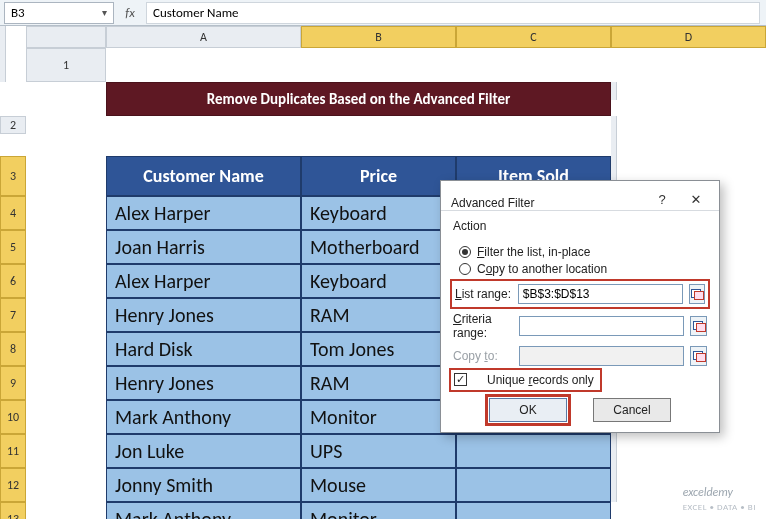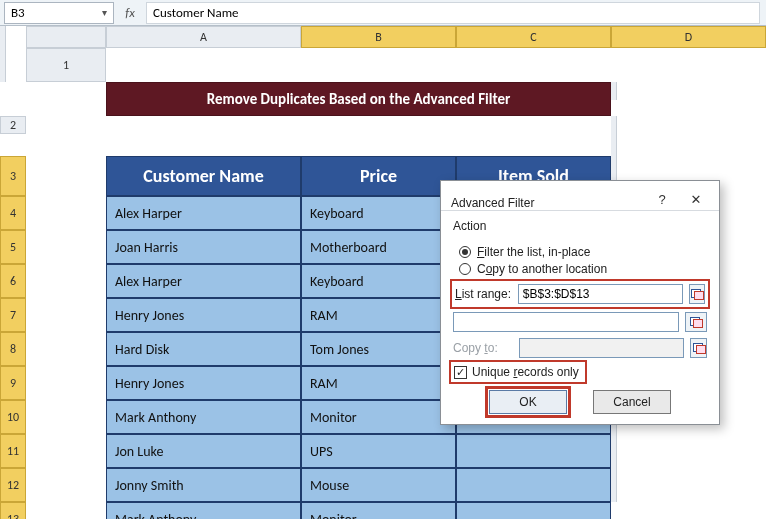--- a/index.html
+++ b/index.html
@@ -24,21 +24,21 @@
   .rowhdr.sel { background:#f2cf60; border-color:#caa637; }
   .cell { height:34px; border:1px solid transparent; }
   .blank { background:#fff; }
 
   
   .row1-span { grid-column:3 / span 3; height:34px; display:flex; align-items:center; justify-content:center; background:#5e1823; color:#fff; font-weight:600; font-size:15px; border:1px solid #4a121b; }
   .row2-blank { height:18px !important; }
 
   
   .thdrcell { height:40px; background:#2f5597; color:#fff; font-weight:700; font-size:18px; display:flex; align-items:center; justify-content:center; border:1px solid #1f3b6b; }
-  .tcell { height:34px; background:#9bc2e6; border:1px solid #1f3b6b; display:flex; align-items:center; padding:0 8px; font-size:14px; color:#111; }
+  .tcell { height:34px; background:#9bc2e6; border:1px solid #1f3b6b; display:flex; align-items:center; padding:0 8px; font-size:20px; color:#111; }
   .tcell.price { justify-content:space-between; }
   .tcell .cur { width:12px; }
   .tcell .num { text-align:right; flex:1; }
   .row-h-data { height:34px; }
 
   
   .rowhdr.r3, .thdrcell { height:40px; }
 
   
   .dialog { position:absolute; left:440px; top:180px; width:280px; background:#fff; border:1px solid #8a8f95; box-shadow:4px 4px 10px rgba(0,0,0,0.25); font-family:"Segoe UI", Tahoma, sans-serif; font-size:12px; color:#222; }
@@ -56,21 +56,21 @@
   .fld-row.hl { outline:2px solid #c0392b; outline-offset:1px; padding:2px; }
   .fld-row .lbl { width:80px; }
   .fld-row .lbl.disabled { color:#9aa0a6; }
   .fld-row .inp { flex:1; height:20px; border:1px solid #7a99b8; background:#fff; padding:0 4px; font-size:12px; font-family:inherit; }
   .fld-row .inp.disabled { background:#f1f1f1; color:#9aa0a6; }
   .fld-row .refbtn { width:22px; height:20px; border:1px solid #7a99b8; background:#eef3f7; display:flex; align-items:center; justify-content:center; font-size:10px; }
   .fld-row .refbtn .sq { position:relative; width:12px; height:10px; }
   .fld-row .refbtn .sq::before { content:""; position:absolute; left:0; top:0; width:8px; height:7px; border:1px solid #2f5597; background:#fff; }
   .fld-row .refbtn .sq::after { content:""; position:absolute; left:3px; top:2px; width:8px; height:7px; border:1px solid #c0392b; background:#fde; }
 
-  .chk-row { display:flex; align-items:flex-end; gap:5px; margin:2px 0 10px 0; }
+  .chk-row { display:flex; align-items:flex-start; gap:20px; margin:2px 0 10px 0; }
   .chk-row.hl { outline:2px solid #c0392b; outline-offset:2px; width:max-content; padding:1px 4px 1px 1px; }
   .chk { width:13px; height:13px; border:1px solid #333; background:#fff; display:flex; align-items:center; justify-content:center; font-size:11px; line-height:1; }
   .chk.checked::after { content:"✓"; }
 
   .btn-row { display:flex; justify-content:center; gap:26px; margin-top:2px; }
   .btn { width:78px; height:24px; border:1px solid #777; background:#e9e9e9; display:flex; align-items:center; justify-content:center; font-size:12px; }
   .btn.primary { background:#e9eef4; border-color:#5a7aa5; }
   .btn.hl { outline:3px solid #c0392b; outline-offset:1px; }
 
   .watermark { position:absolute; right:10px; bottom:6px; font-size:12px; color:#9ca6af; font-style:italic; }
@@ -240,20 +240,21 @@
       </div>
 
       <div class="fld-row hl">
         <span class="lbl"><u>L</u>ist range:</span>
         <input class="inp" value="$B$3:$D$13" style="">
         <span class="refbtn">
             <span class="sq"></span>
           </span>
       </div>
       <div class="fld-row">
+        <span class="lbl"><u>C</u>riteria range:</span>
         <input class="inp" value="" style="">
         <span class="refbtn">
             <span class="sq"></span>
           </span>
       </div>
       <div class="fld-row">
         <span class="lbl disabled">Copy <u>t</u>o:</span>
         <input class="inp disabled" disabled="" value="" style="">
         <span class="refbtn">
             <span class="sq"></span>
@@ -265,13 +266,17 @@
         <span>Unique <u>r</u>ecords only</span>
       </div>
 
       <div class="btn-row">
         <div class="btn primary hl">OK</div>
         <div class="btn">Cancel</div>
       </div>
     </div>
   </div>
 
+  <div class="watermark">
+    <span>exceldemy</span><br>
+    <span class="sub">EXCEL • DATA • BI</span>
+  </div>
 </div>
 
 </body></html>

